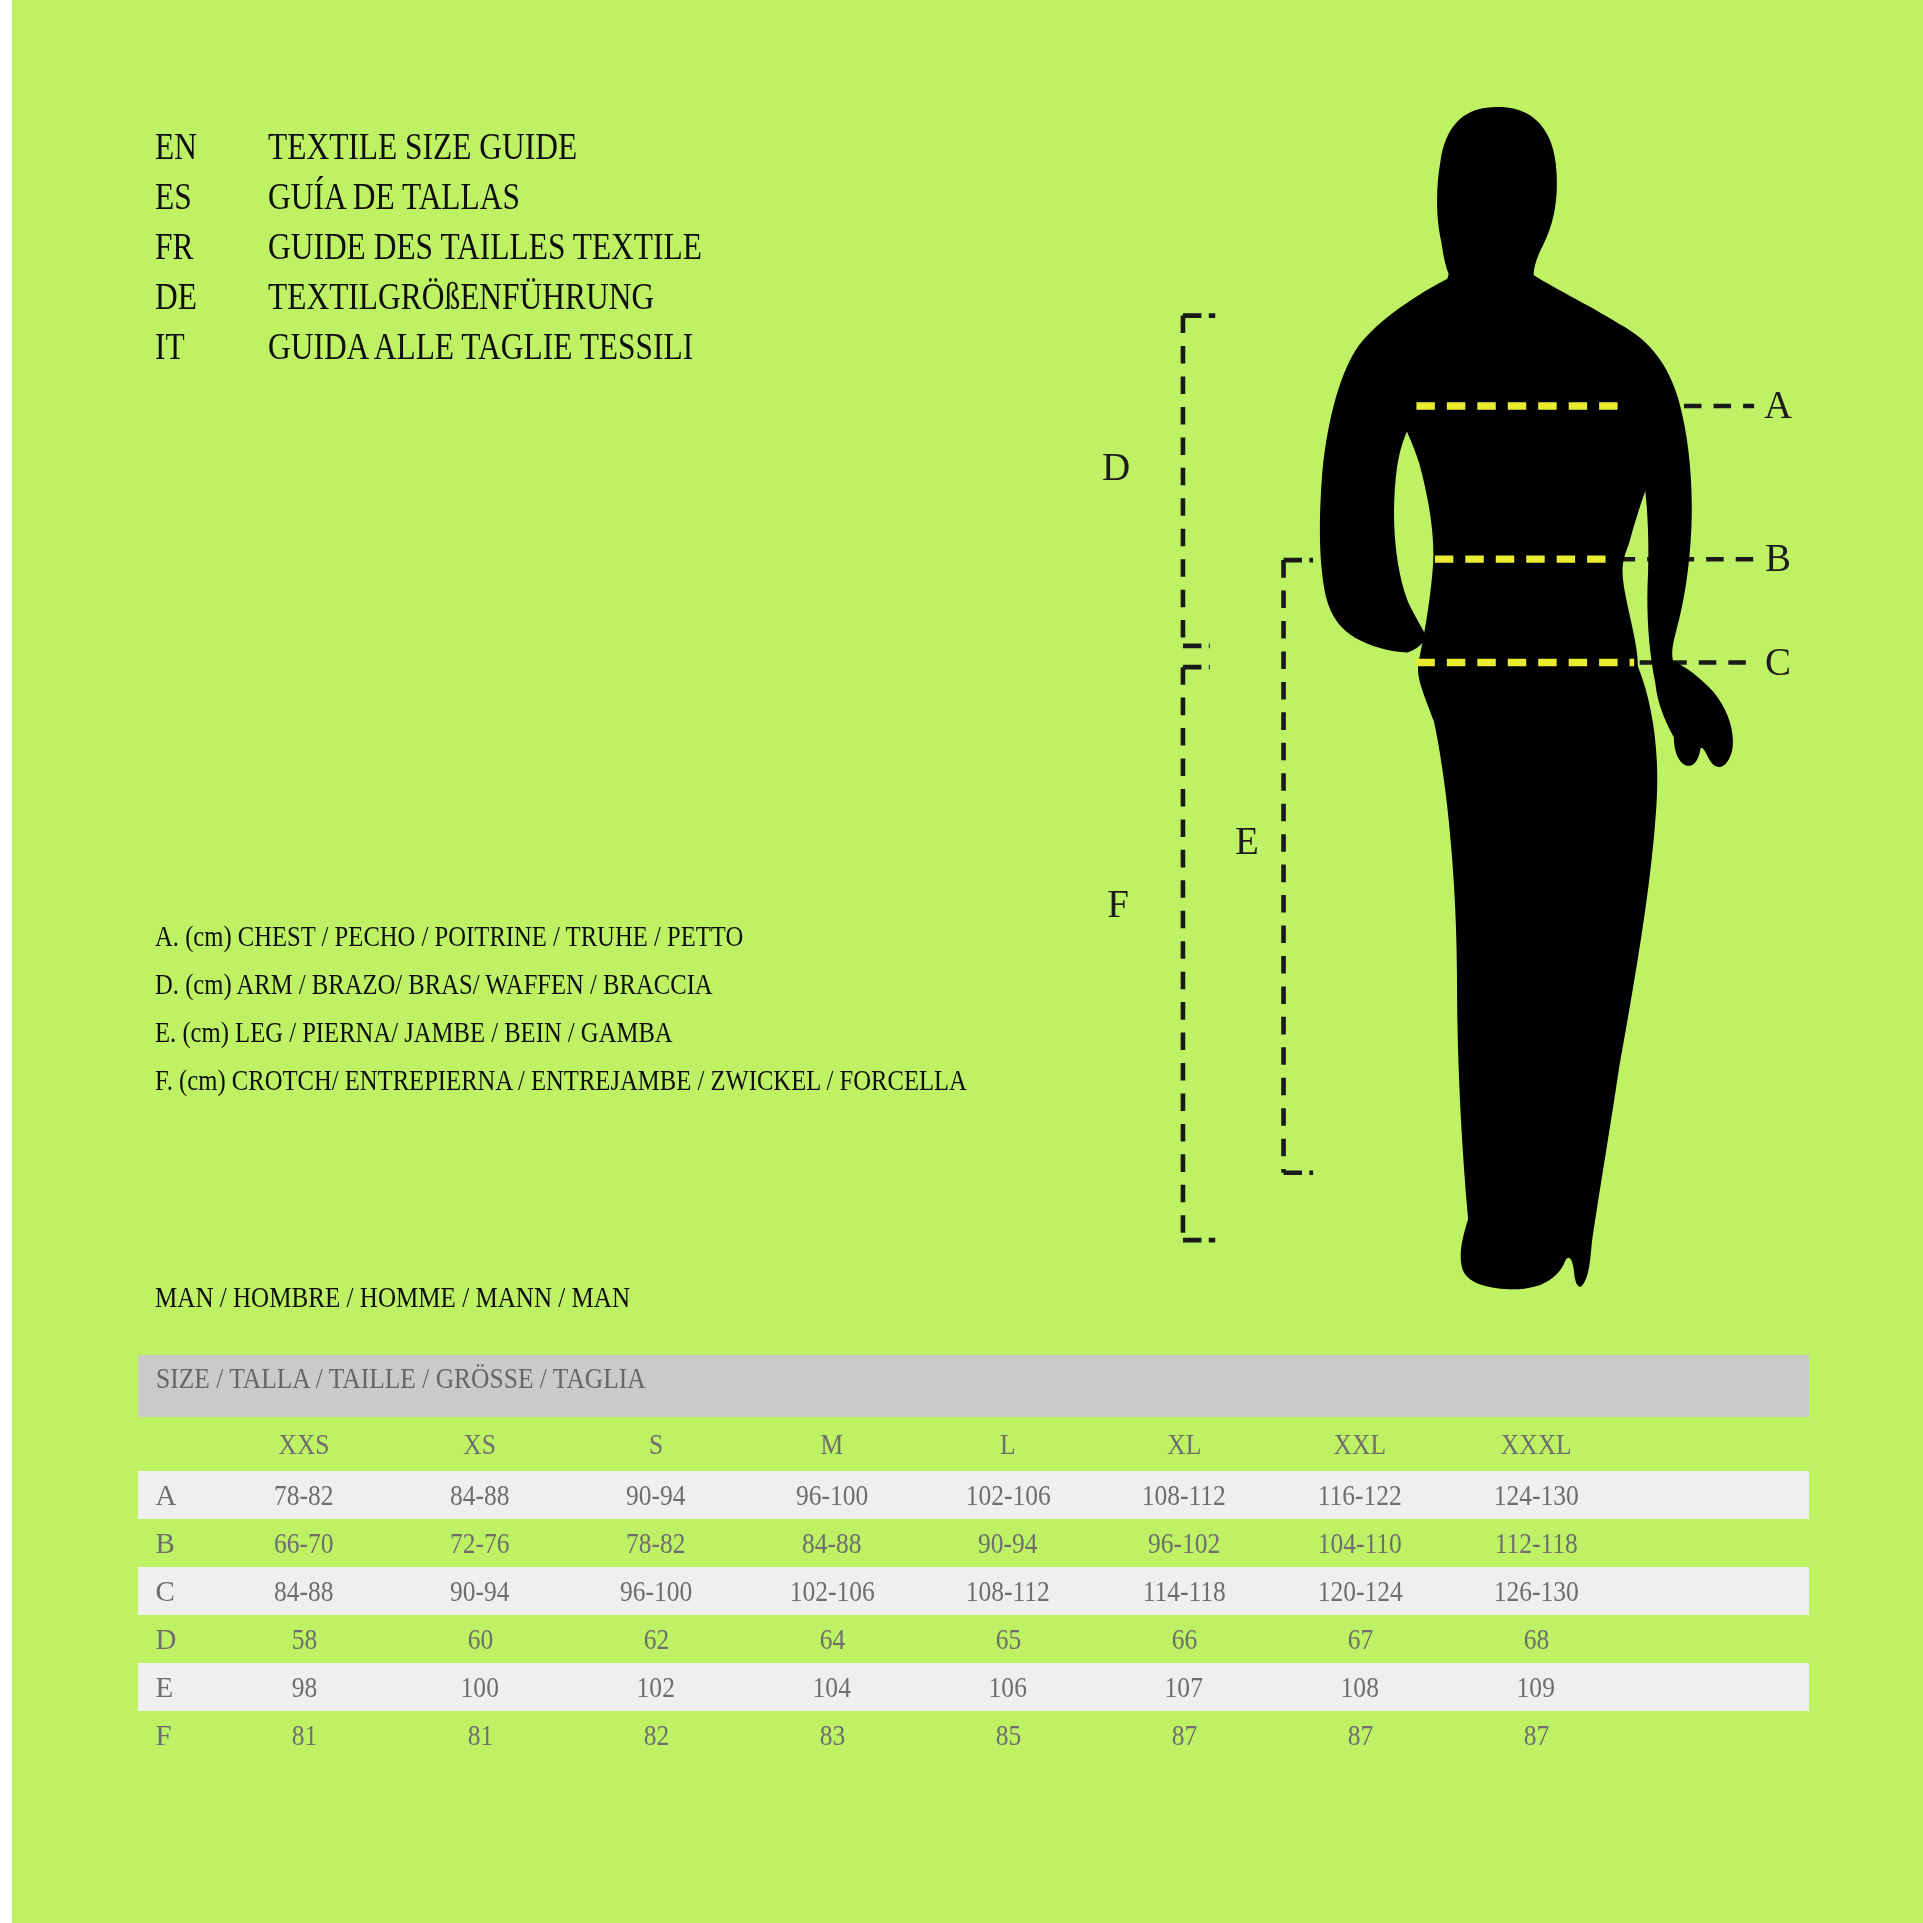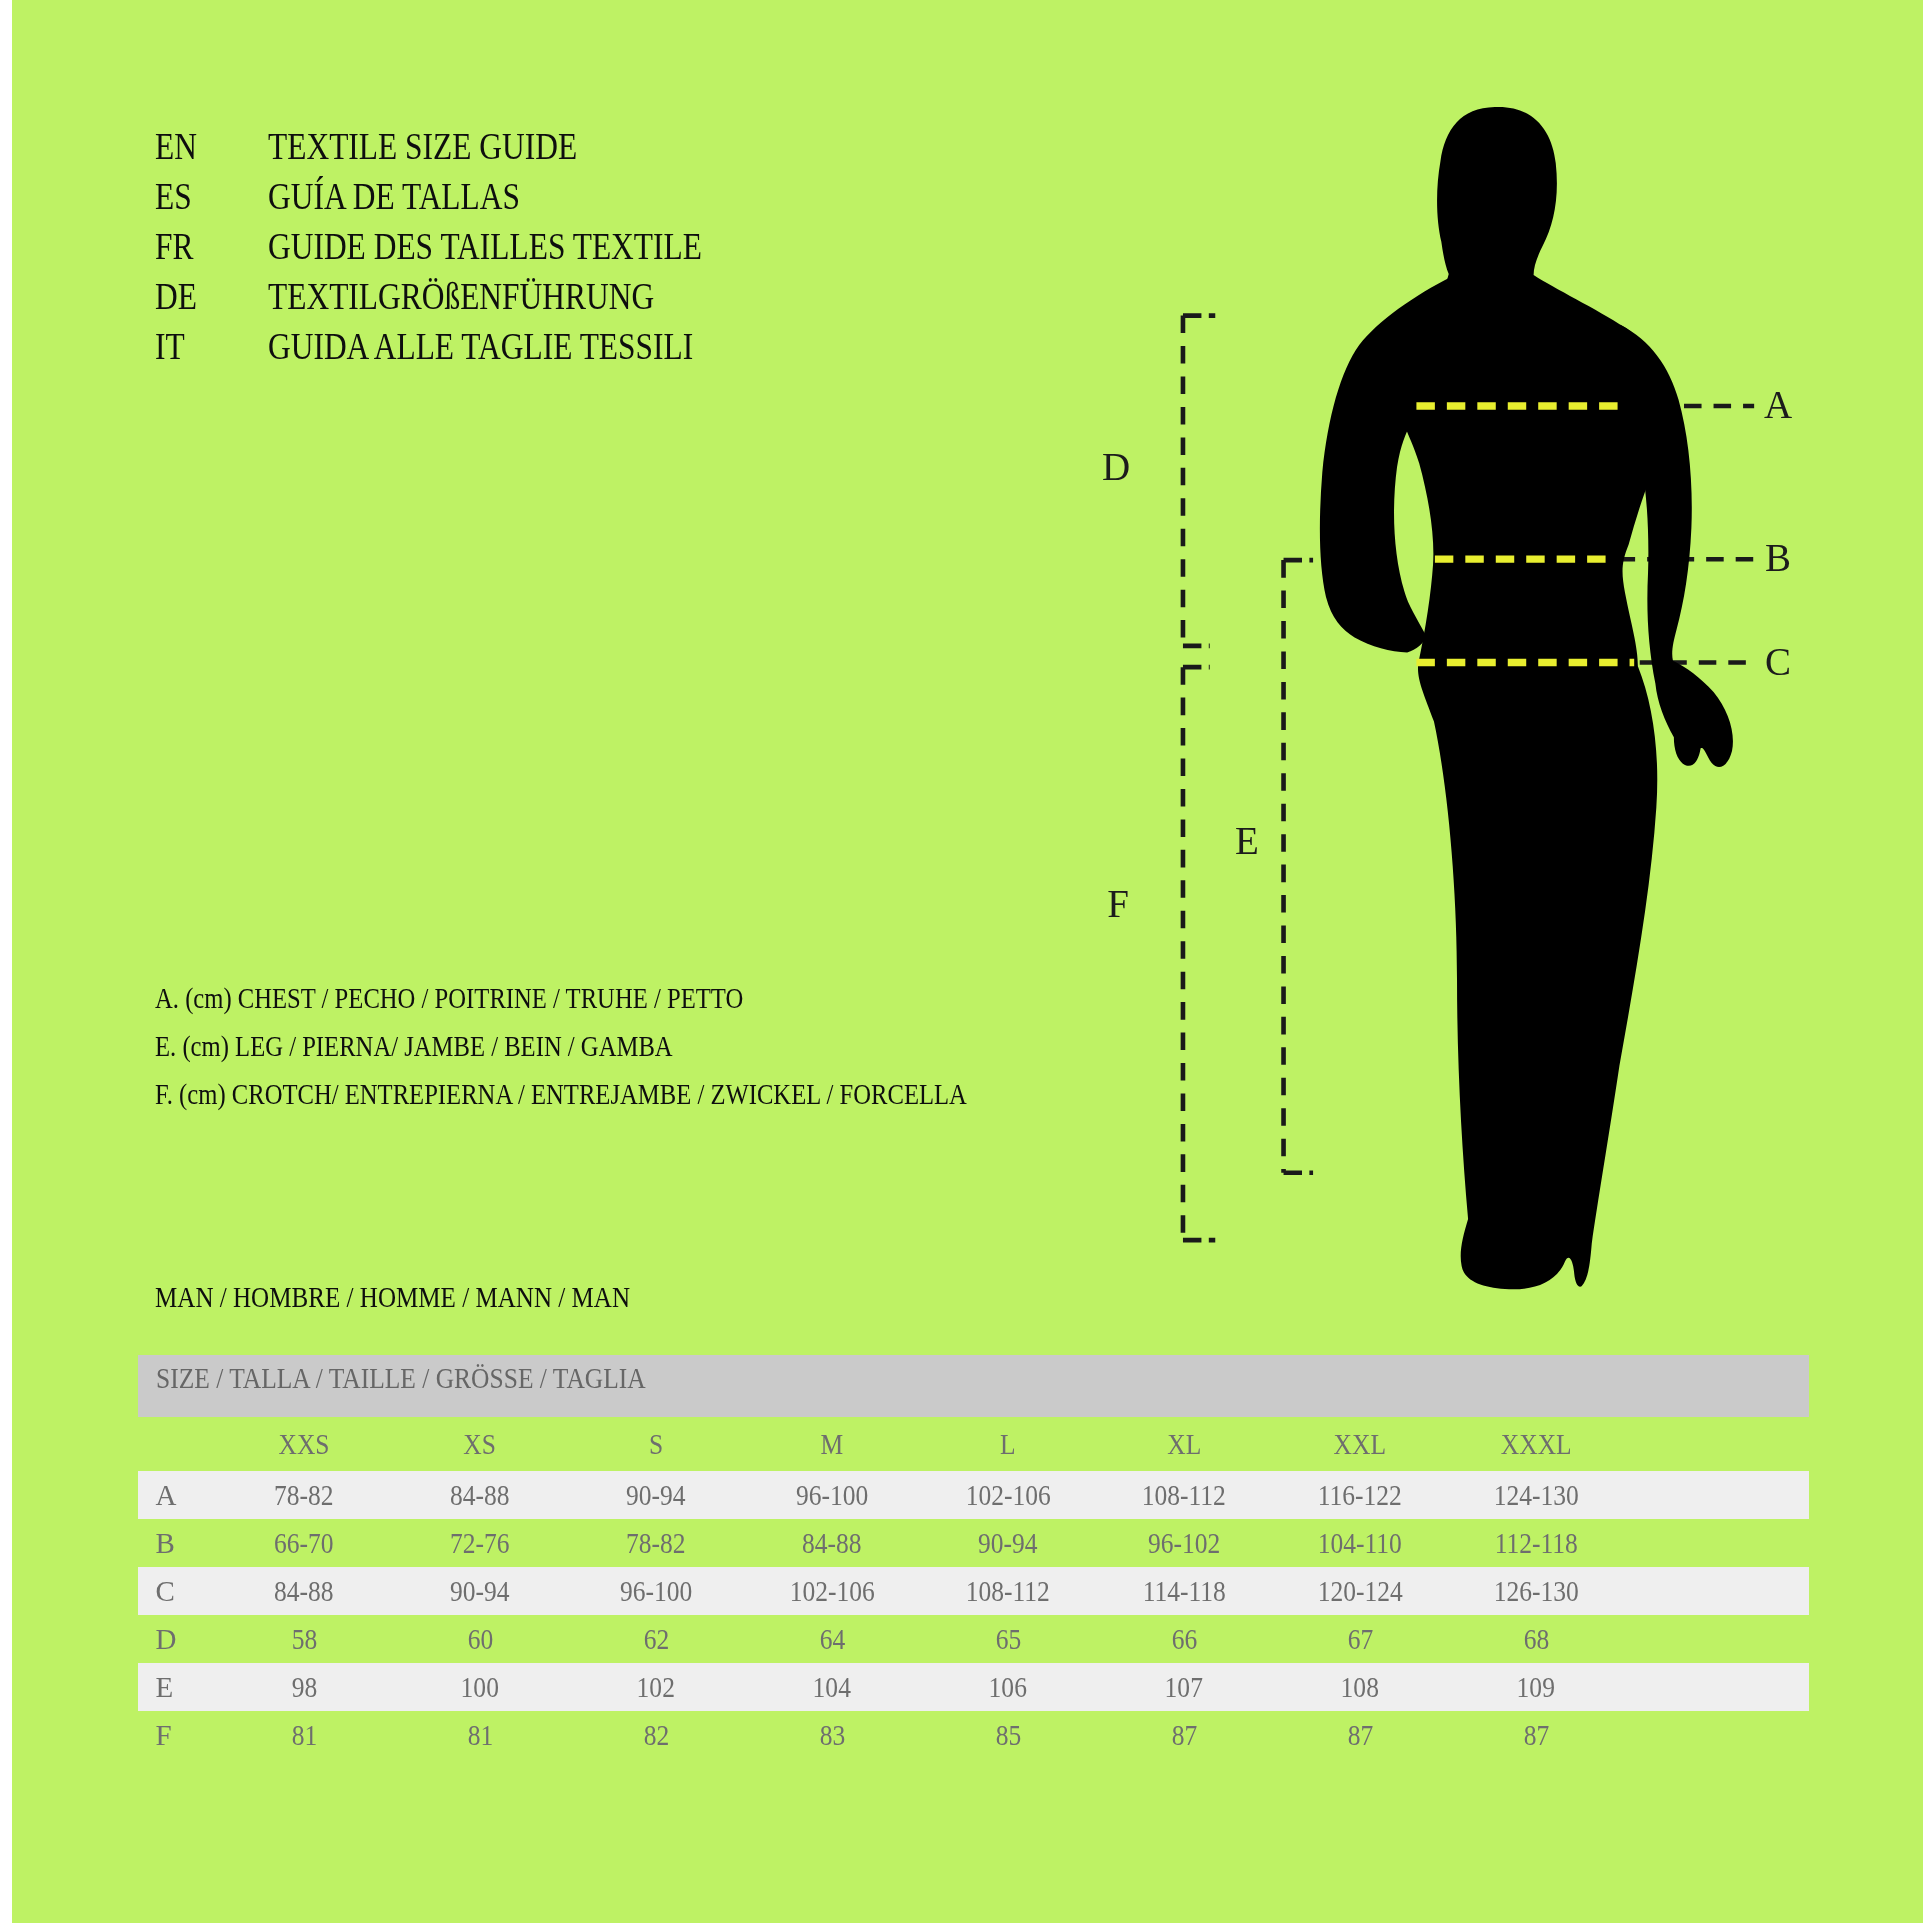--- a/index.html
+++ b/index.html
@@ -8,21 +8,21 @@
   .cond{display:inline-block;transform:scaleX(.85);transform-origin:0 50%;white-space:nowrap;}
   .condc{display:inline-block;transform:scaleX(.88);transform-origin:50% 50%;white-space:nowrap;}
 
   
   #language-list{position:absolute;left:143px;top:122px;}
   .lang-row{position:relative;height:50px;line-height:50px;font-size:37px;font-weight:500;}
   .lang-code{position:absolute;left:0;}
   .lang-title{position:absolute;left:113px;}
 
   
-  #legend-list{position:absolute;left:143px;top:974px;}
+  #legend-list{position:absolute;left:143px;top:912px;}
   .legend-row{height:48px;line-height:48px;font-size:29px;font-weight:500;}
 
   
   #category-line{position:absolute;left:143px;top:1282px;height:31px;line-height:31px;
                  font-size:29.5px;font-weight:500;}
 
   
   #figure-svg{position:absolute;left:0;top:0;pointer-events:none;}
   .meas-label{position:absolute;transform:translate(-50%,-50%);font-size:39px;color:#1c1c1c;}
 
@@ -160,20 +160,21 @@
 
   <span class="meas-label" style="left:1766px;top:404px">A</span>
   <span class="meas-label" style="left:1766px;top:557px">B</span>
   <span class="meas-label" style="left:1766px;top:661px">C</span>
   <span class="meas-label" style="left:1104px;top:466px">D</span>
   <span class="meas-label" style="left:1235px;top:840px">E</span>
   <span class="meas-label" style="left:1106px;top:903px">F</span>
 
   <div id="legend-list">
       <div class="legend-row"><span class="cond">A. (cm) CHEST / PECHO / POITRINE / TRUHE / PETTO</span></div>
+      <div class="legend-row"><span class="cond">D. (cm) ARM / BRAZO/ BRAS/ WAFFEN / BRACCIA</span></div>
       <div class="legend-row"><span class="cond">E. (cm) LEG / PIERNA/ JAMBE / BEIN / GAMBA</span></div>
       <div class="legend-row"><span class="cond">F. (cm) CROTCH/ ENTREPIERNA / ENTREJAMBE / ZWICKEL / FORCELLA</span></div>
     </div>
 
   <div id="category-line">
     <span class="cond">MAN / HOMBRE / HOMME / MANN / MAN</span>
   </div>
 
   <div id="size-table">
     <div id="size-table-header">

